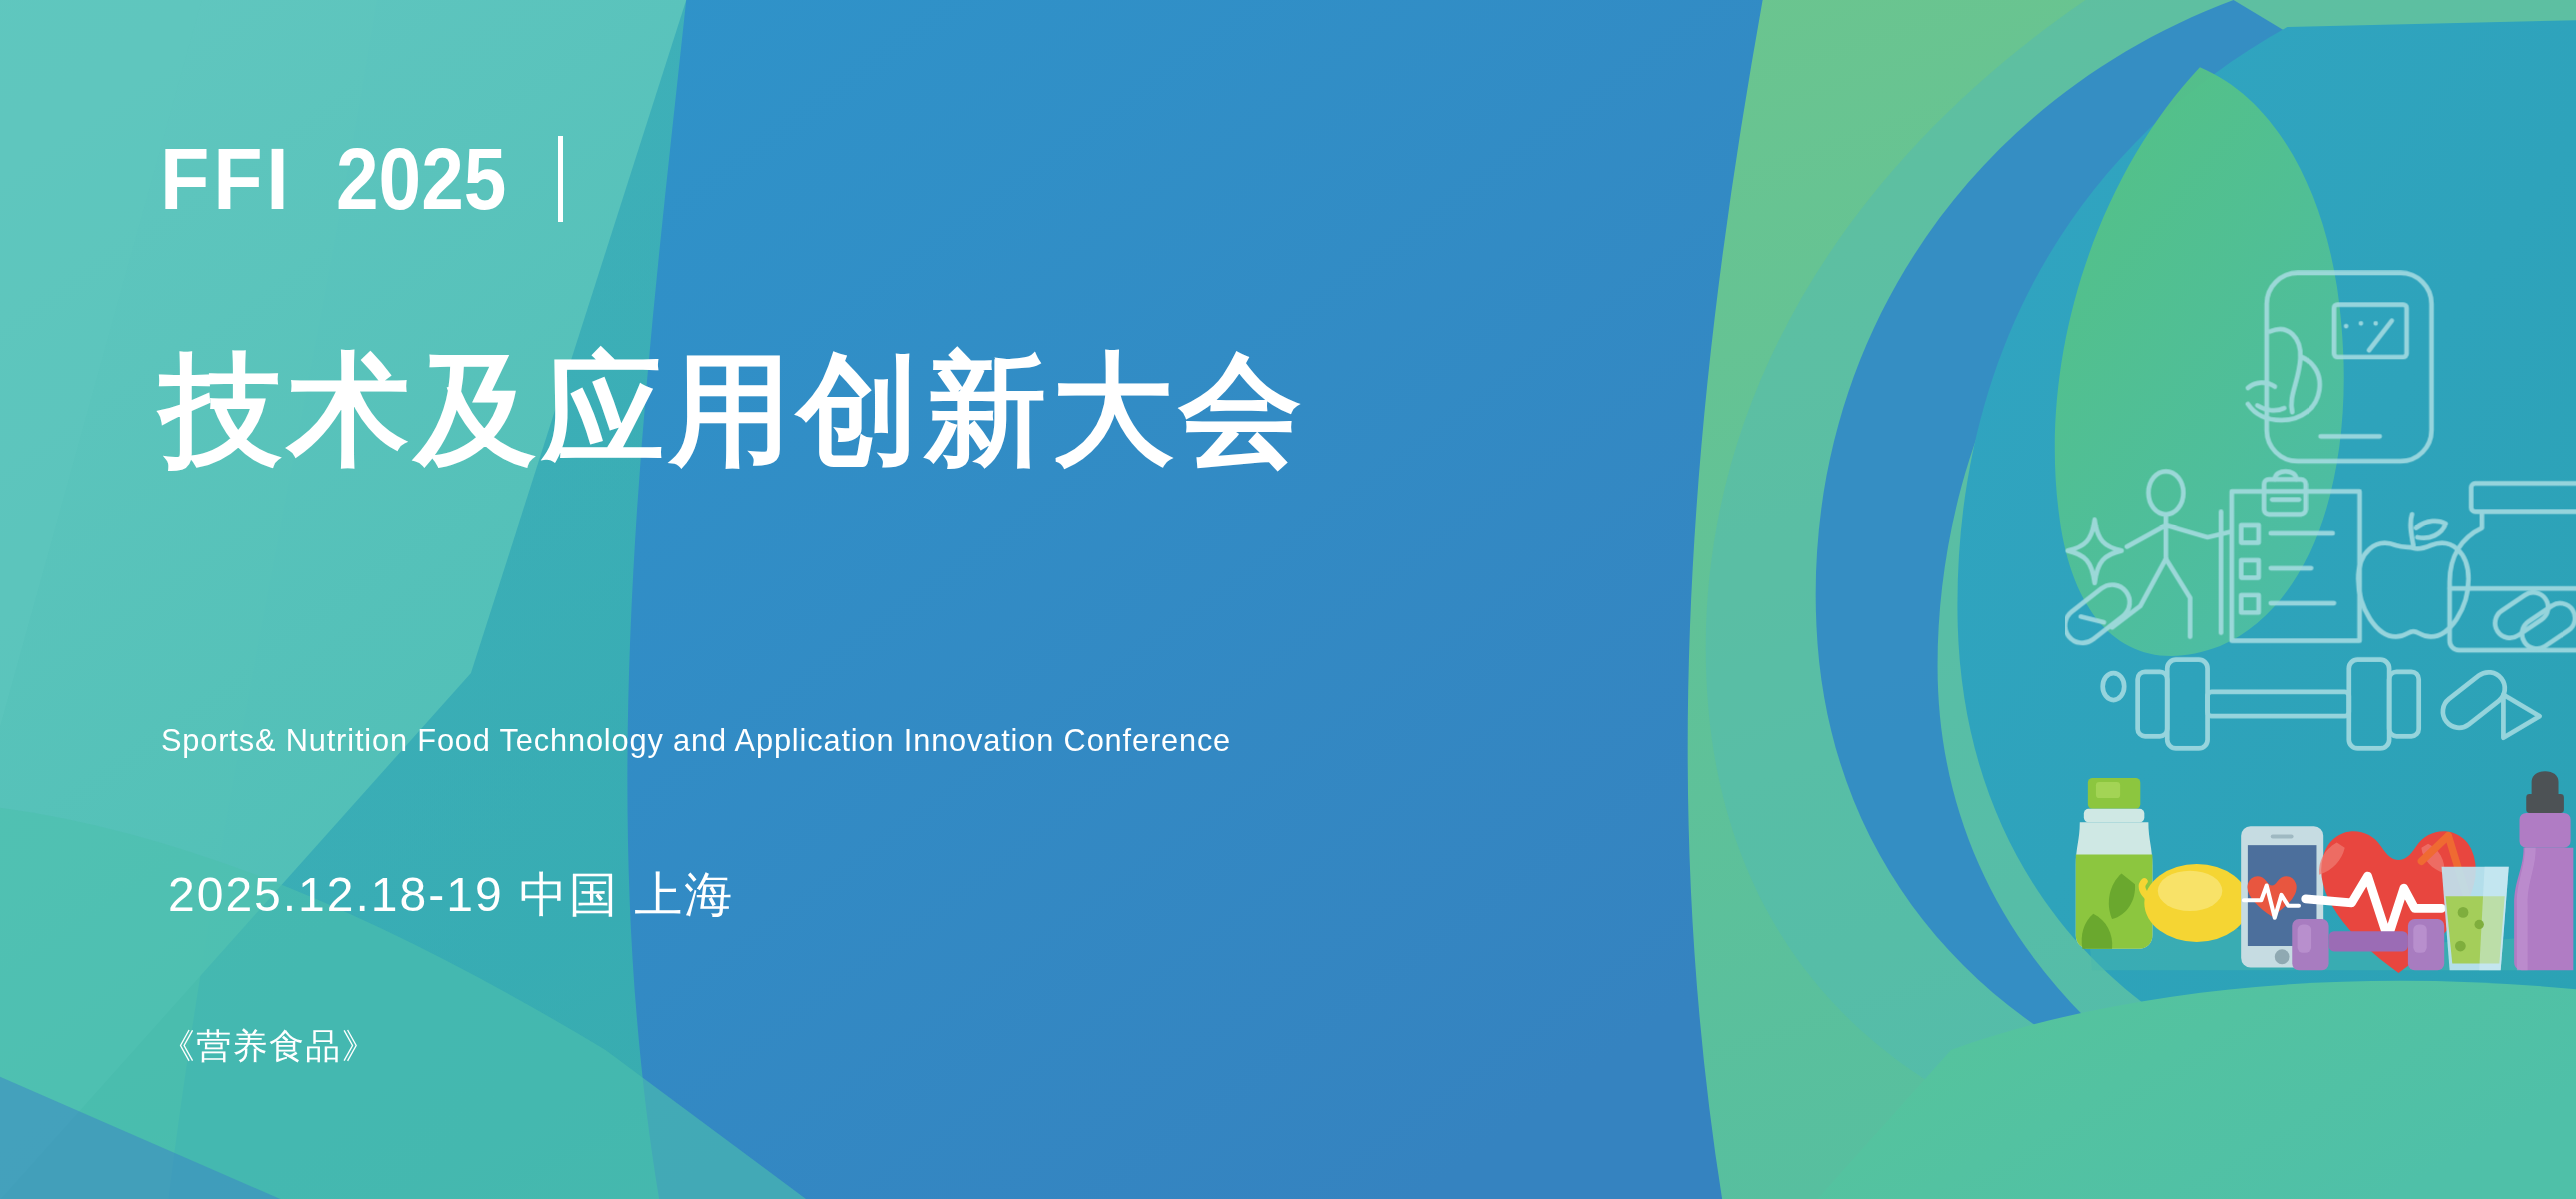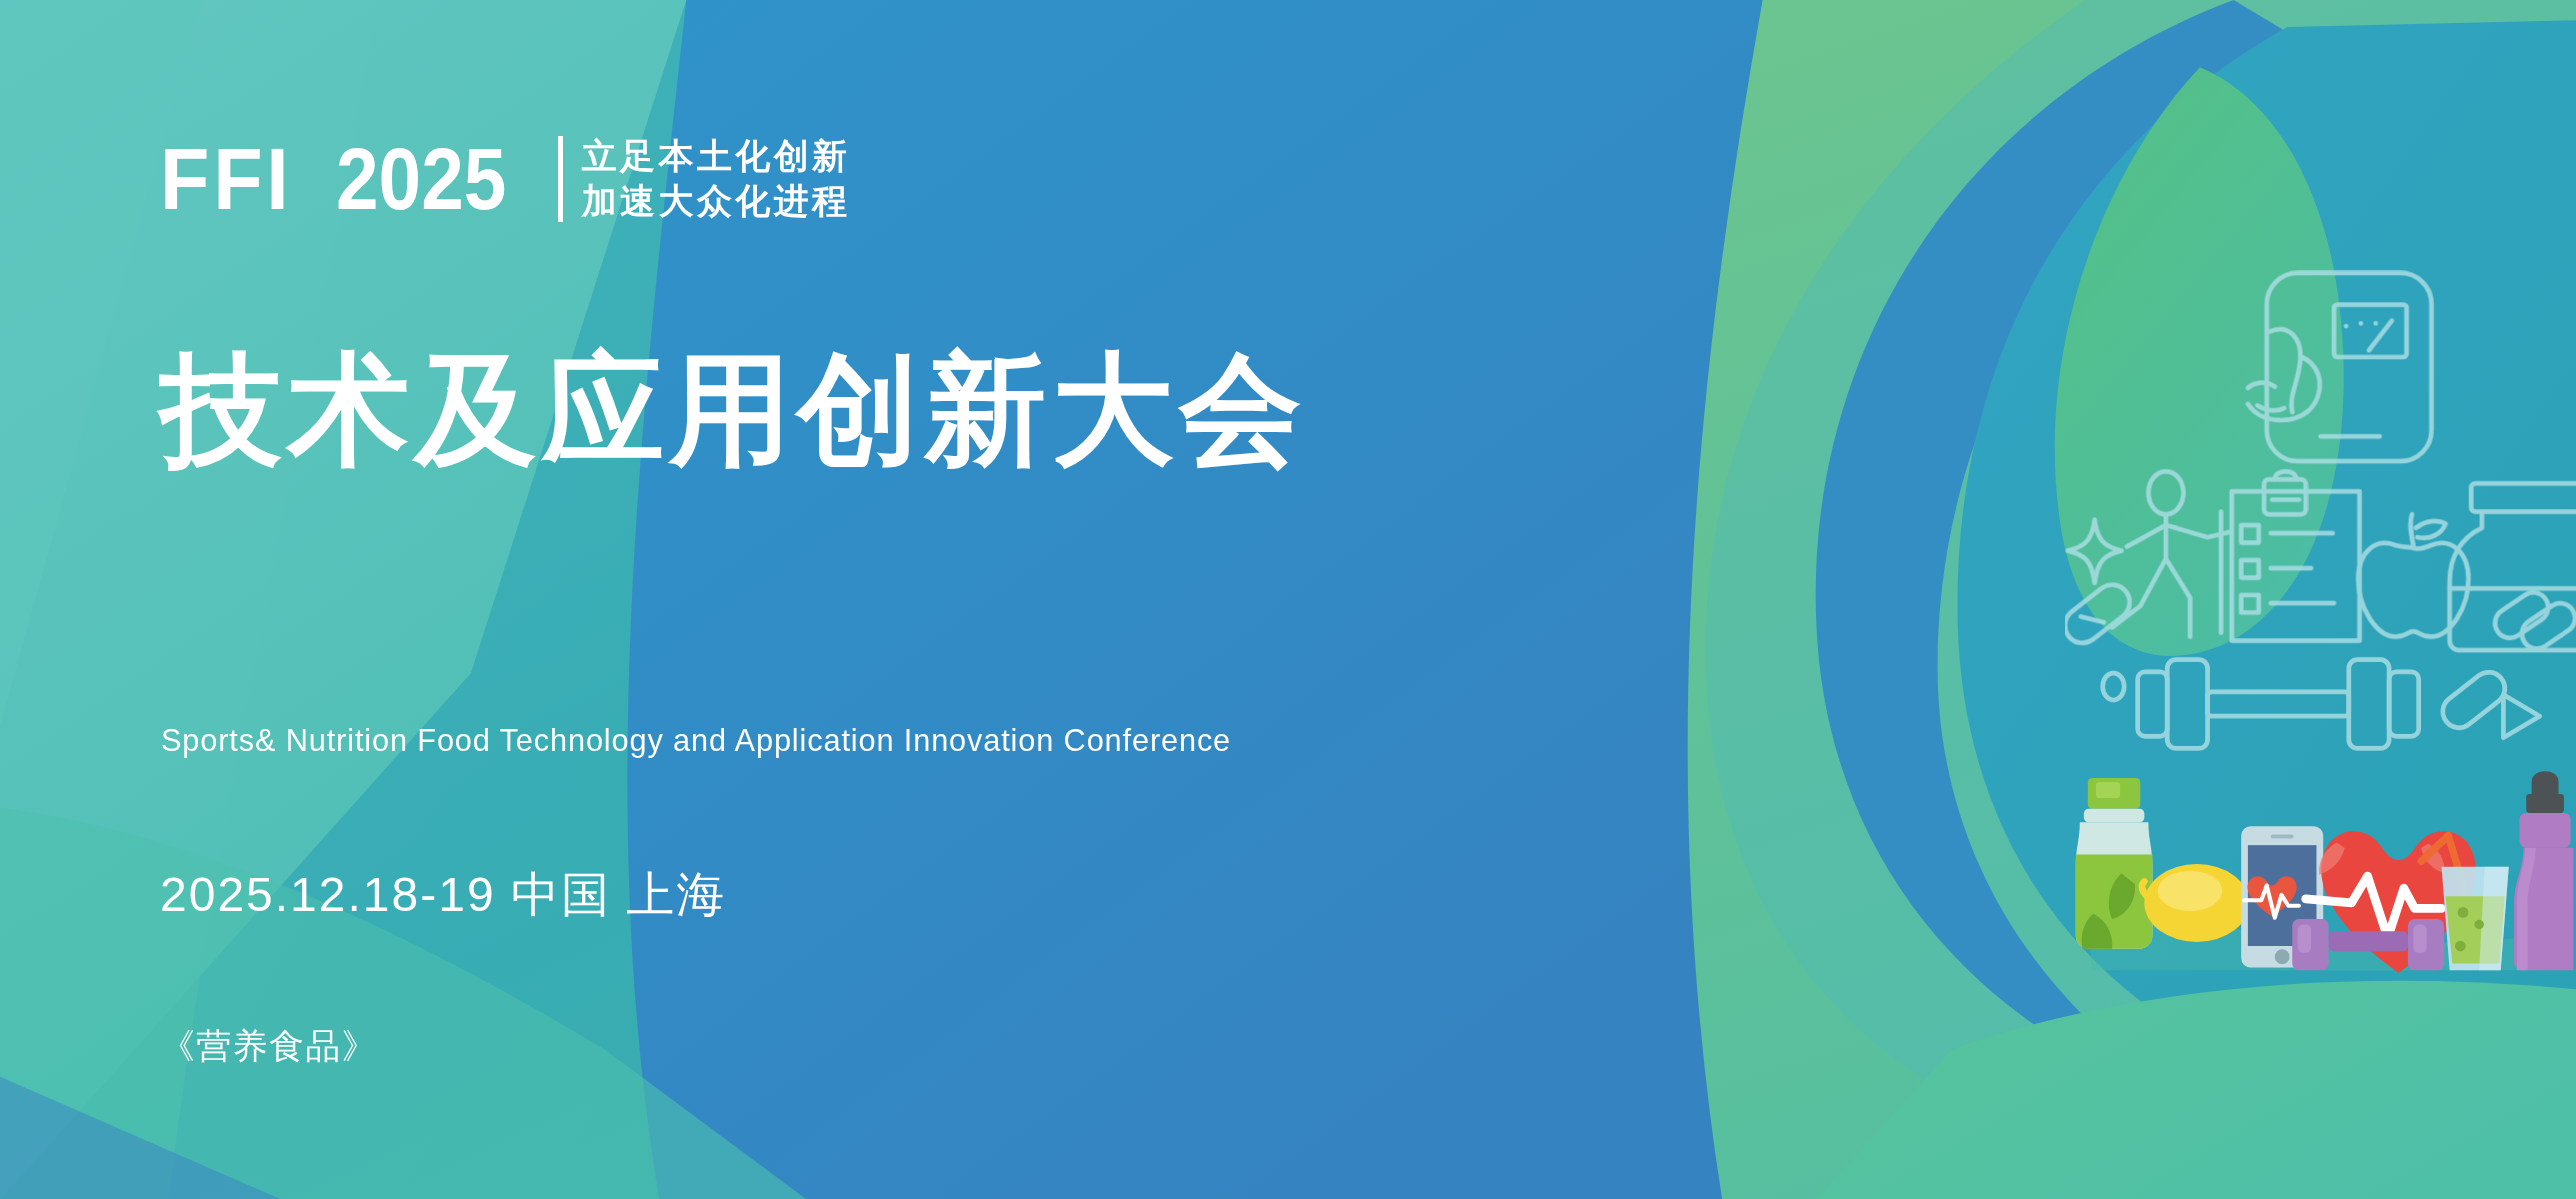--- a/index.html
+++ b/index.html
@@ -104,21 +104,21 @@
     font-weight:400;
     letter-spacing:0.9px;
     white-space:nowrap;
     transform:scaleX(0.96);
     transform-origin:left top;
   }
 
   .date-line{
     position:absolute;
     top:863px;
-    left:0;
+    left:8px;
     color:#ffffff;
     font-size:48px;
     font-weight:400;
     letter-spacing:2px;
     white-space:nowrap;
   }
 
   .footer-note{
     position:absolute;
     top:1023px;
@@ -372,24 +372,20 @@
       </g>
     </svg>
   </div>
 
   <div class="content">
 
     <div class="logo-row">
       <span class="ffi">FFI</span>
       <span class="year">2025</span>
       <span class="divider"></span>
-      <span class="slogan">
-        <div>立足本土化创新</div>
-        <div>加速大众化进程</div>
-      </span>
     </div>
 
     <div class="title">
       <div class="line">技术及应用创新大会</div>
     </div>
 
     <div class="subtitle">Sports&amp; Nutrition Food Technology and Application Innovation Conference</div>
 
     <div class="date-line">2025.12.18-19 中国 上海</div>
 

